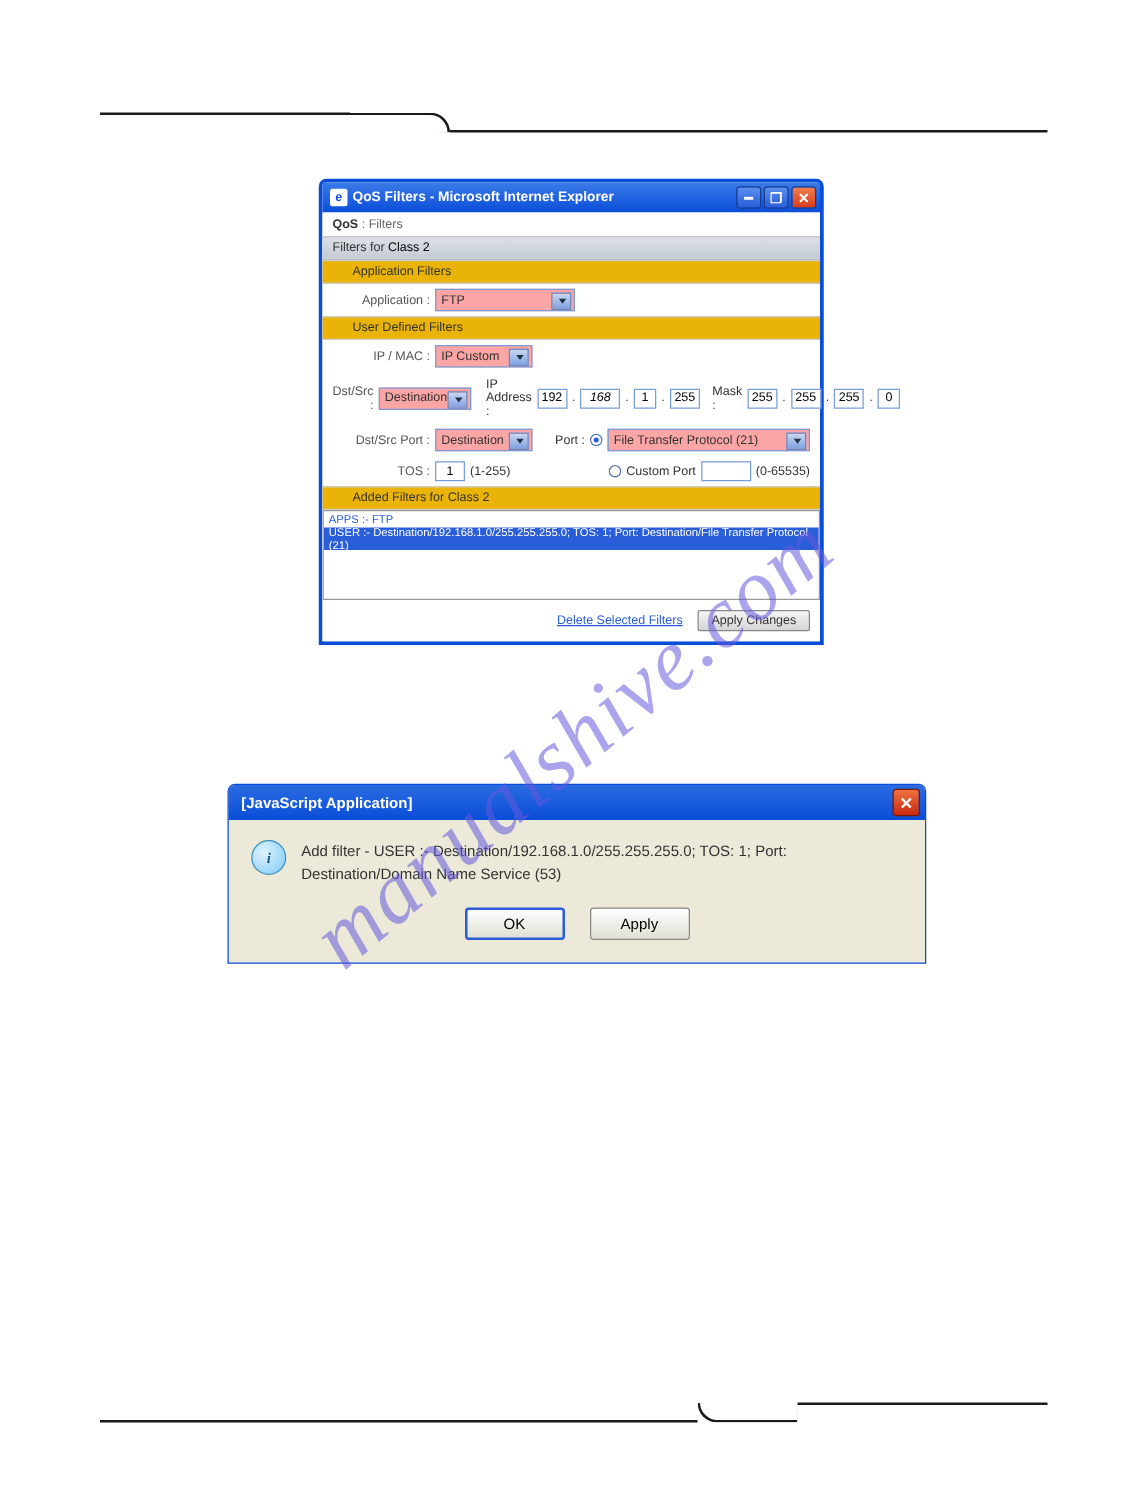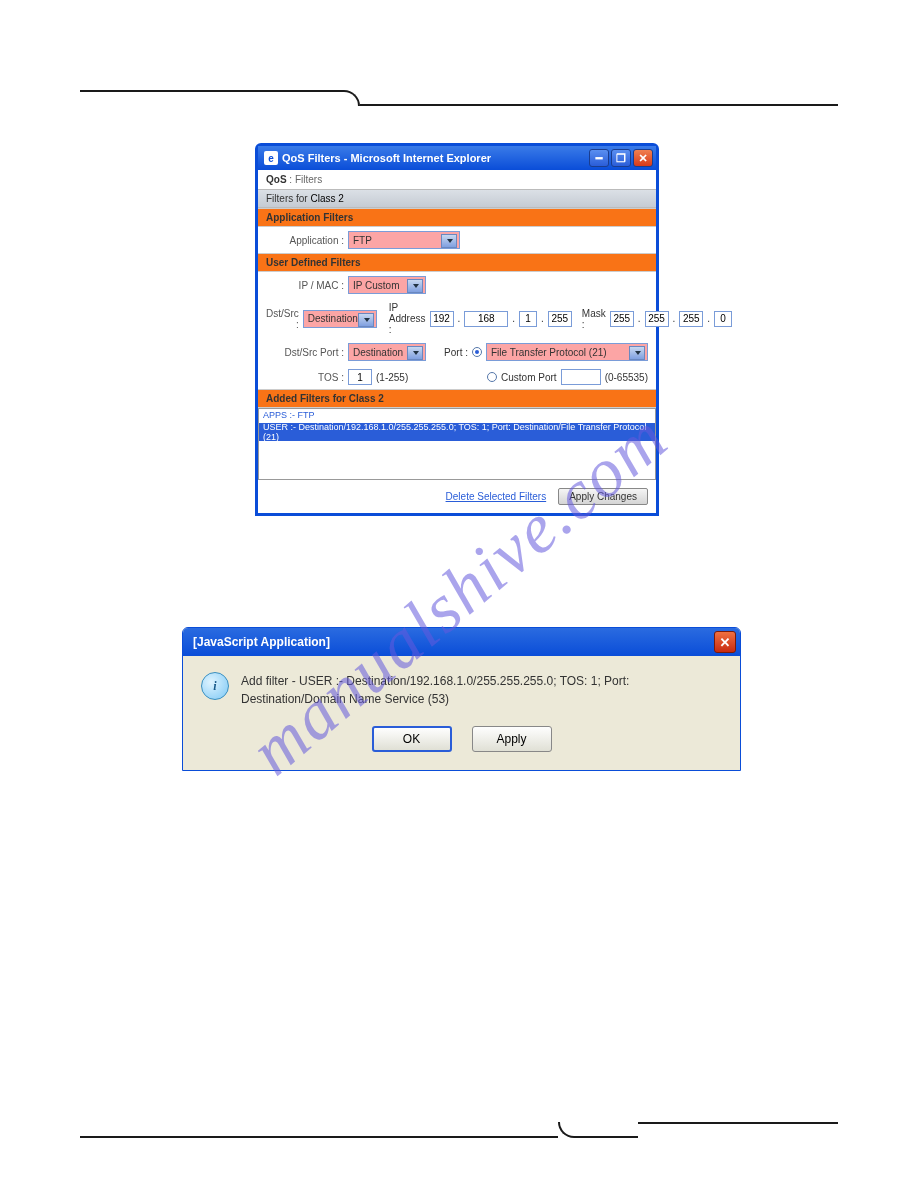--- a/index.html
+++ b/index.html
@@ -88,25 +88,25 @@
 .section-bar {
   background: linear-gradient(#dbe0e6,#c5cbd3);
   padding: 3px 8px;
   font-weight: normal;
   border-top:1px solid #bbb;
   border-bottom:1px solid #bbb;
   color:#333;
 }
 .section-bar .emph { color:#000; }
 .subsection {
-  background: #f97316;
+  background: #eab308;
   border-top:1px solid #ccc;
   border-bottom:1px solid #ccc;
-  padding: 3px 8px;
-  font-weight: bold;
+  padding: 3px 24px;
+  font-weight: normal;
   color:#333;
 }
 
 .row { display:flex; align-items:center; padding:4px 8px; gap:4px; font-size:10px; }
 .row .lbl { width:78px; text-align:right; color:#555;}
 .sel {
   height: 18px; border:1px solid #7a9cd8; background:#fca5a5;
   font-size:10px; padding:0 18px 0 4px; position:relative;
   display:inline-flex; align-items:center;
 }
@@ -236,21 +236,21 @@
           <span>IP Custom</span>
         </span>
     </div>
     <div class="row">
       <span class="lbl">Dst/Src :</span>
       <span class="sel" style="width:78px">
           <span>Destination</span>
         </span>
       <span style="margin-left:8px">IP Address :</span>
       <input class="txt-in" style="width: 24px;" value="192">.
-      <input class="txt-in" style="width: 44px;" value="168">.
+      <input class="txt-in" style="width: 32px; font-style: italic;" value="168">.
       <input class="txt-in" style="width: 18px;" value="1">.
       <input class="txt-in" style="width: 24px;" value="255">
       <span style="margin-left:6px">Mask :</span>
       <input class="txt-in" style="width: 24px;" value="255">.
       <input class="txt-in" style="width: 24px;" value="255">.
       <input class="txt-in" style="width: 24px;" value="255">.
       <input class="txt-in" style="width: 18px;" value="0">
     </div>
     <div class="row">
       <span class="lbl">Dst/Src Port :</span>

